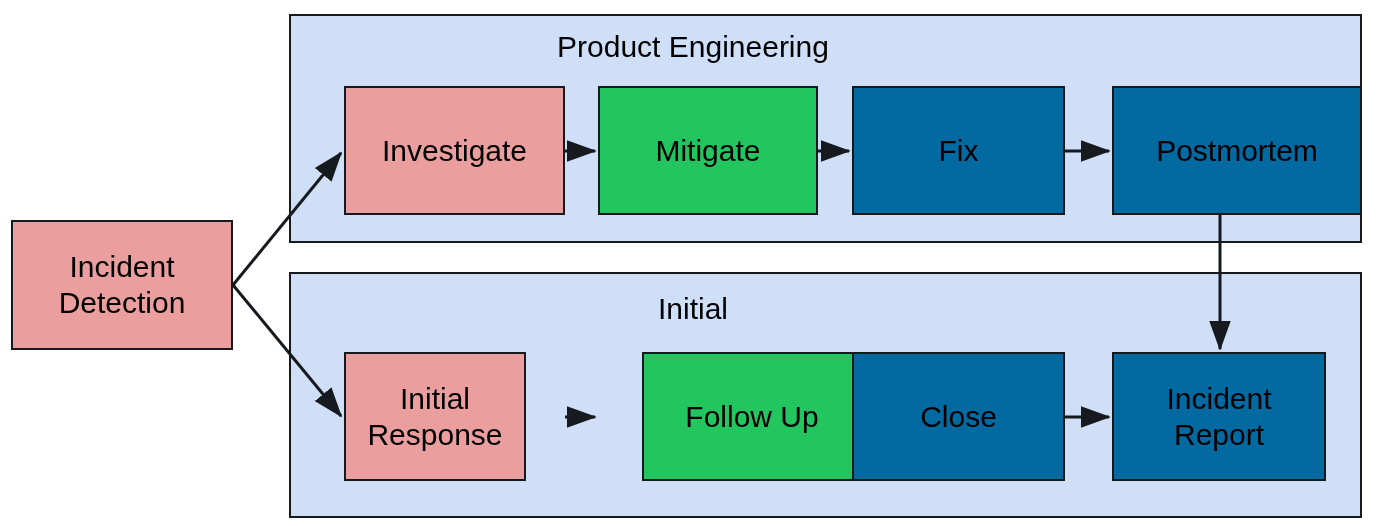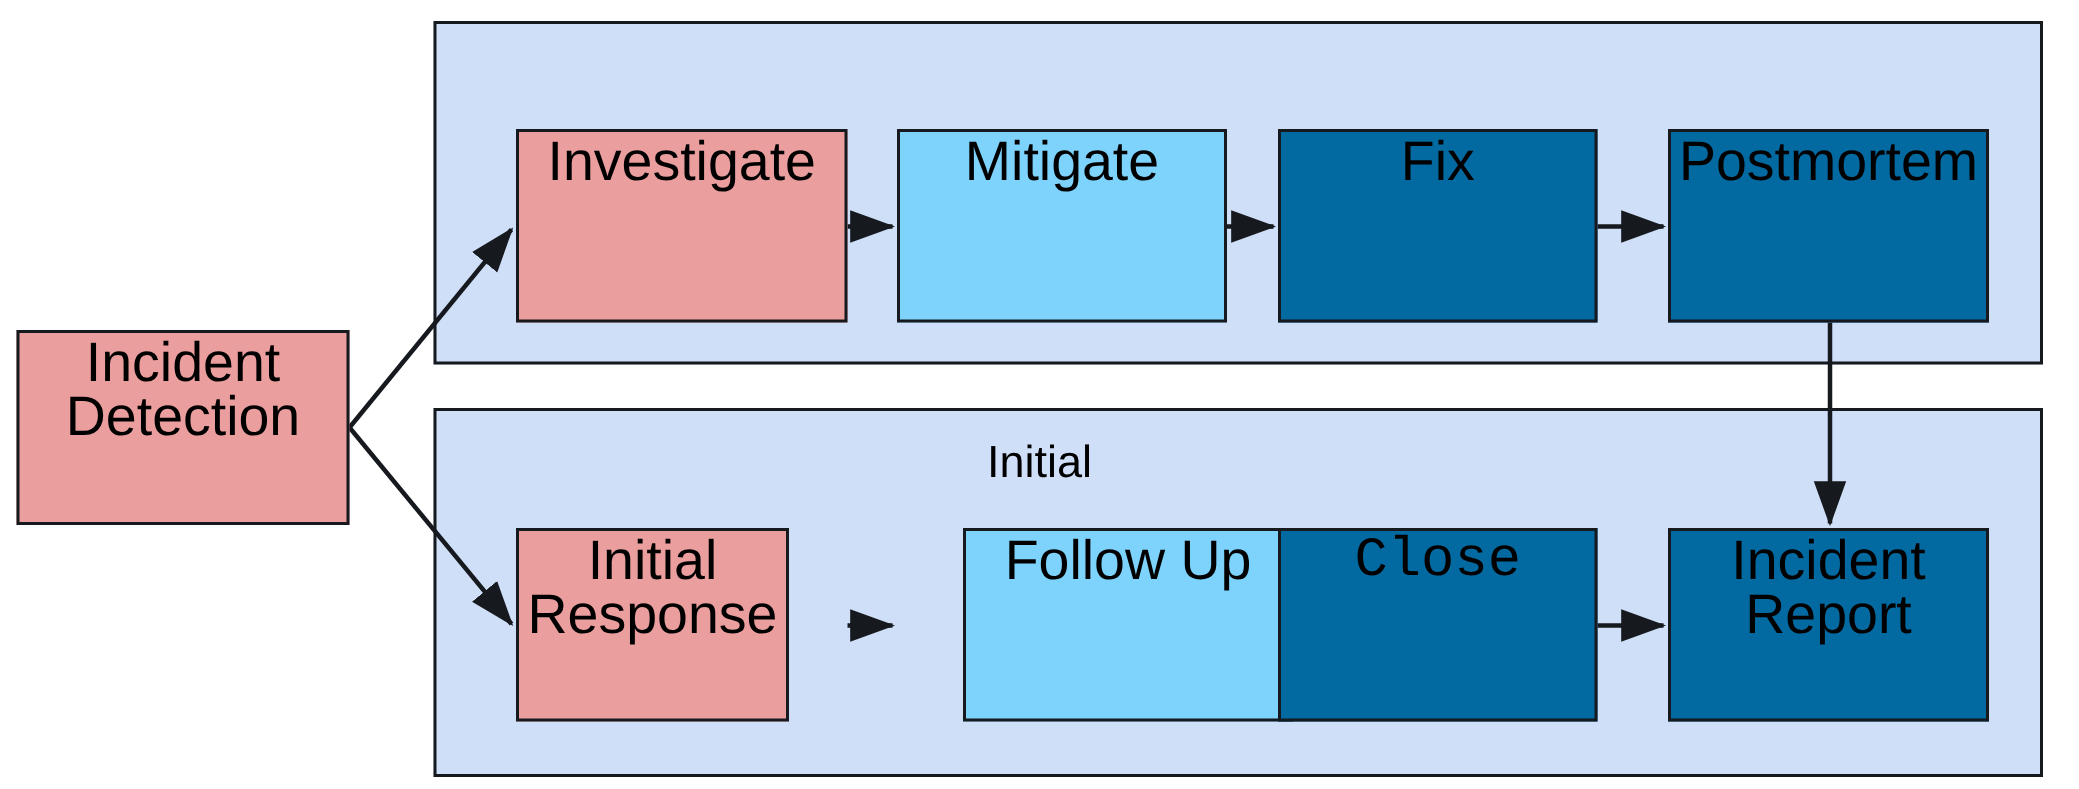--- a/index.html
+++ b/index.html
@@ -44,59 +44,61 @@
     white-space: nowrap;
   }
   #lane-title-product-engineering { top: 30px; }
   #lane-title-support { top: 292px; }
 
   .node {
     position: absolute;
     box-sizing: border-box;
     border: 2px solid #16191d;
     display: flex;
+    align-items: center;
     justify-content: center;
     text-align: center;
-    font-size: 37px;
+    font-size: 30px;
     line-height: 36px;
     color: #000000;
     padding: 2px 4px;
   }
   .fill-red    { background: #eb9e9e; }
-  .fill-yellow { background: #7dd3fc; }
+  .fill-yellow { background: #22c55e; }
   .fill-green  { background: #0369a1; }
 
   #node-incident-detection { left: 11px;   top: 220px; width: 222px; height: 130px; }
   #node-investigate        { left: 344px;  top: 86px;  width: 221px; height: 129px; }
   #node-mitigate           { left: 598px;  top: 86px;  width: 220px; height: 129px; }
   #node-fix                { left: 852px;  top: 86px;  width: 213px; height: 129px; }
-  #node-postmortem         { left: 1112px; top: 86px;  width: 214px; height: 129px; }
+  #node-postmortem         { left: 1112px; top: 86px;  width: 250px; height: 129px; }
   #node-initial-response   { left: 344px;  top: 352px; width: 182px; height: 129px; }
   #node-follow-up          { left: 598px;  top: 352px; width: 220px; height: 129px; margin-left: 44px; }
-  #node-close              { left: 852px;  top: 352px; width: 213px; height: 129px; font-family: Liberation Mono, monospace; }
+  #node-close              { left: 852px;  top: 352px; width: 213px; height: 129px; }
   #node-incident-report    { left: 1112px; top: 352px; width: 214px; height: 129px; }
 
   #edges {
     position: absolute;
     left: 0;
     top: 0;
     width: 1386px;
     height: 526px;
     pointer-events: none;
   }
   .node-label { display: block; white-space: pre-line; }
 </style>
 </head>
 <body>
 
 <div id="canvas">
 
   <div class="swimlane" id="lane-product-engineering"></div>
   <div class="swimlane" id="lane-support"></div>
 
+  <div class="lane-title" id="lane-title-product-engineering">Product Engineering</div>
   <div class="lane-title" id="lane-title-support">Initial</div>
 
   <svg id="edges" viewBox="0 0 1386 526" xmlns="http://www.w3.org/2000/svg">
     <defs>
       <marker id="arrowhead" markerWidth="10" markerHeight="8" refX="9.4" refY="4" orient="auto" markerUnits="strokeWidth">
         <path d="M0,0.4 L10,4 L0,7.6 Z" fill="#16191d"></path>
       </marker>
     </defs>
 
     <g stroke="#16191d" stroke-width="3" fill="none" marker-end="url(#arrowhead)">

